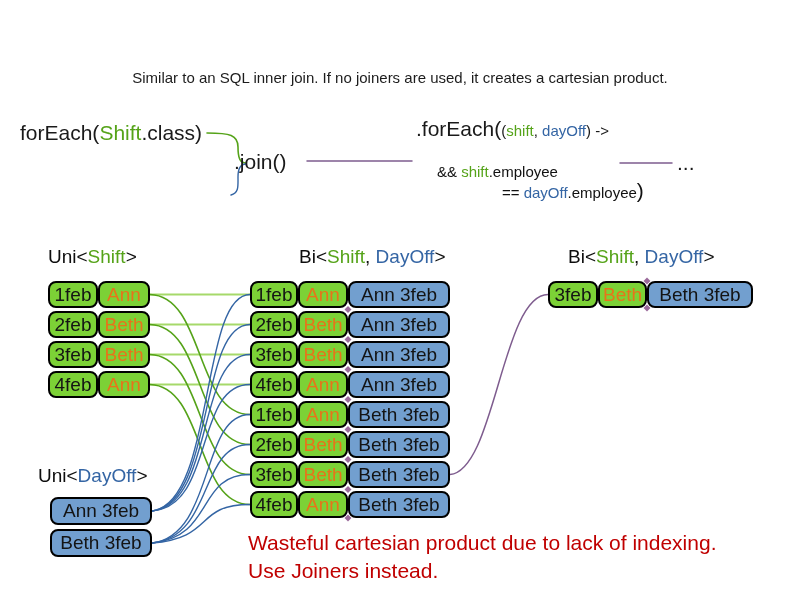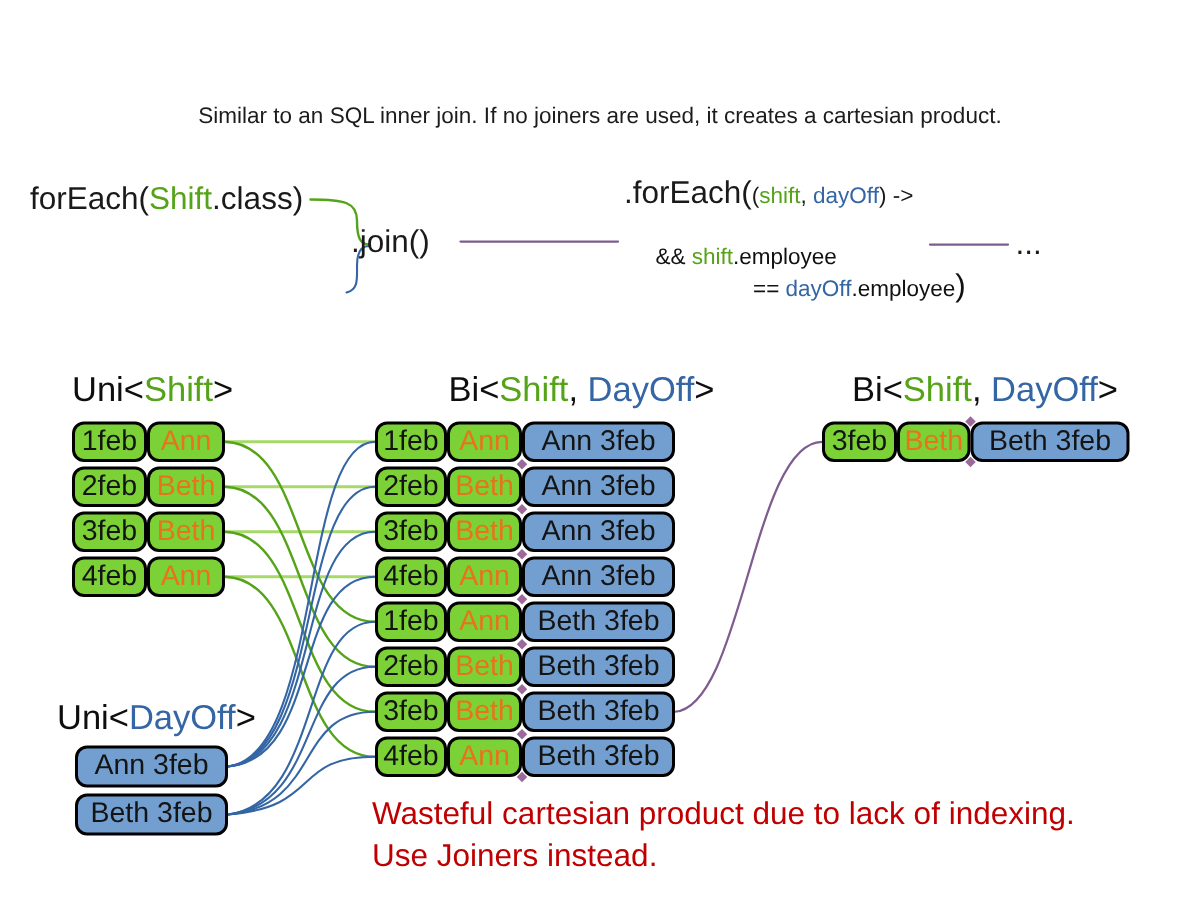--- a/index.html
+++ b/index.html
@@ -12,21 +12,21 @@
 
   #title { left:0; top:20px; width:800px; text-align:center; font-size:34px; color:#000; }
   #subtitle { left:0; top:69px; width:800px; text-align:center; font-size:15px; color:#1c1c1c; }
 
   .code { font-size:21px; color:#1a1a1a;text-align:right; }
   .code-sm { font-size:15px; }
   .code-lg { font-size:21px; }
   .green-t { color:var(--code-green, #55a319); }
   .blue-t  { color:var(--code-blue, #3465a4); }
 
-  .label { font-size:23px; color:#0e0e0e; }
+  .label { font-size:19px; color:#0e0e0e; }
 
   .tbl { position:absolute; }
   .row { display:flex; margin-bottom:3px; }
   .cell {
     box-sizing:border-box; height:27px; border:2px solid #000; border-radius:8px;
     display:flex; align-items:center; justify-content:center;
     font-size:19px; color:#141414; overflow:hidden;
   }
   .cell.green { background:var(--shift-green-fill, #7cd136); }
   .cell.blue  { background:var(--dayoff-blue-fill, #729fcf); }

